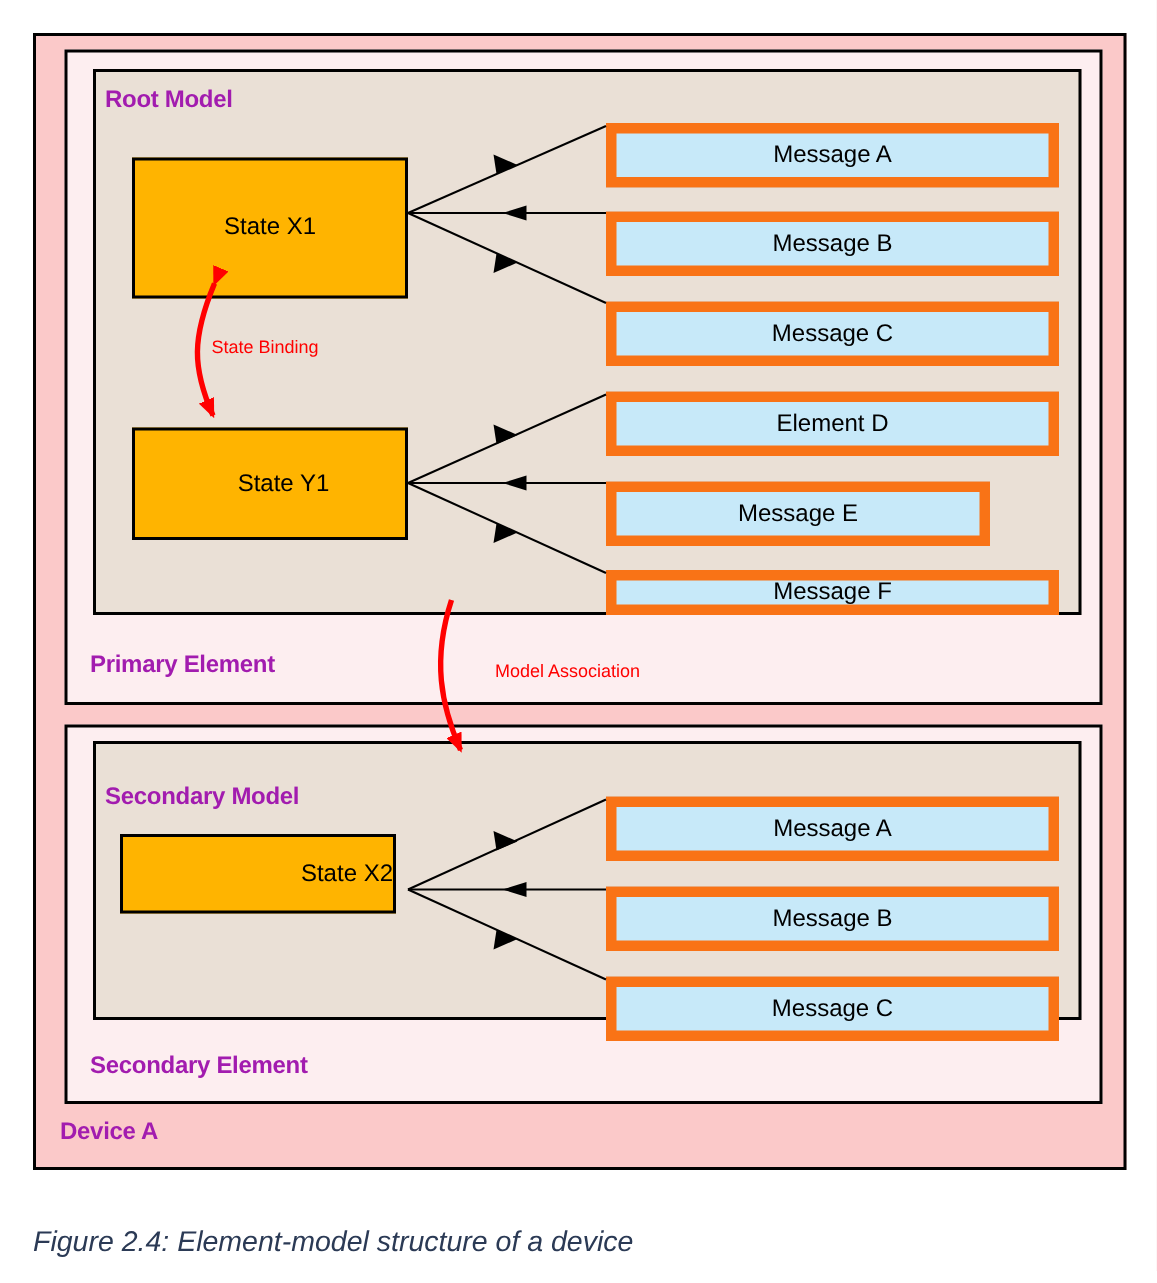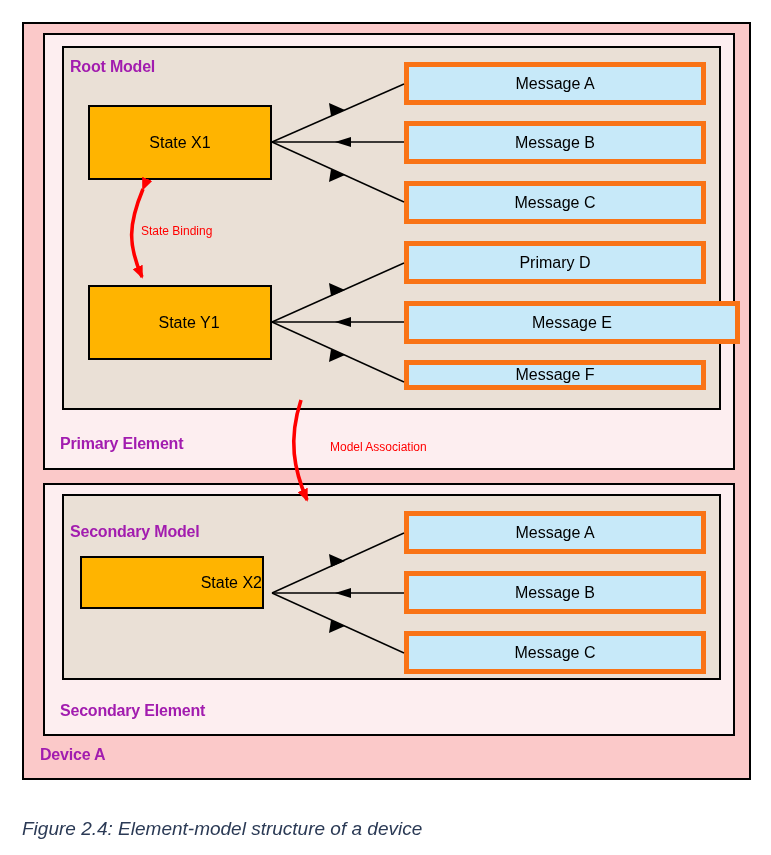--- a/index.html
+++ b/index.html
@@ -48,27 +48,28 @@
     font-family: "Liberation Sans", sans-serif;
     font-size: 16px;
     color: #000000;
   }
 
   
   .msg-box {
     position: absolute;
     box-sizing: border-box;
     background: #c7e9f9;
-    border: 5px solid #f97316;
+    border: 7px solid #f97316;
     display: flex;
     align-items: center;
     justify-content: center;
     font-family: "Liberation Sans", sans-serif;
     font-size: 16px;
     color: #000000;
+    margin-top: 20px;
   }
 
   
   .connectors {
     position: absolute;
     left: 0; top: 0;
     width: 771px;
     height: 855px;
     pointer-events: none;
   }
@@ -102,41 +103,41 @@
   <div class="box-label" style="left:40px; top:746px;">Device A</div>
 
   <div class="box element-box" style="left:43px; top:33px; width:692px; height:437px;">
   </div>
   <div class="box-label" style="left:60px; top:435px;">Primary Element</div>
 
   <div class="box model-box" style="left:62px; top:46px; width:659px; height:364px;">
   </div>
   <div class="box-label" style="left:70px; top:58px;">Root Model</div>
 
-  <div class="state-box" style="left:88px; top:105px; width:184px; height:75px;">
+  <div class="state-box" style="left:88px; top:105px; width:184px; height:94px;">
     <span>State X1</span>
   </div>
 
   <div class="state-box" style="left:88px; top:285px; width:184px; height:75px;padding-left:18px;">
     <span>State Y1</span>
   </div>
 
   <div class="msg-box" style="left:404px; top:62px; width:302px; height:43px;">
     <span>Message A</span>
   </div>
   <div class="msg-box" style="left:404px; top:121px; width:302px; height:43px;">
     <span>Message B</span>
   </div>
   <div class="msg-box" style="left:404px; top:181px; width:302px; height:43px;">
     <span>Message C</span>
   </div>
   <div class="msg-box" style="left:404px; top:241px; width:302px; height:43px;">
-    <span>Primary D</span>
-  </div>
-  <div class="msg-box" style="left:404px; top:301px; width:336px; height:43px;">
+    <span>Element D</span>
+  </div>
+  <div class="msg-box" style="left:404px; top:301px; width:256px; height:43px;">
     <span>Message E</span>
   </div>
   <div class="msg-box" style="left:404px; top:360px; width:302px; height:30px;">
     <span>Message F</span>
   </div>
 
   <div class="box element-box" style="left:43px; top:483px; width:692px; height:253px;">
   </div>
   <div class="box-label" style="left:60px; top:702px;">Secondary Element</div>
 

